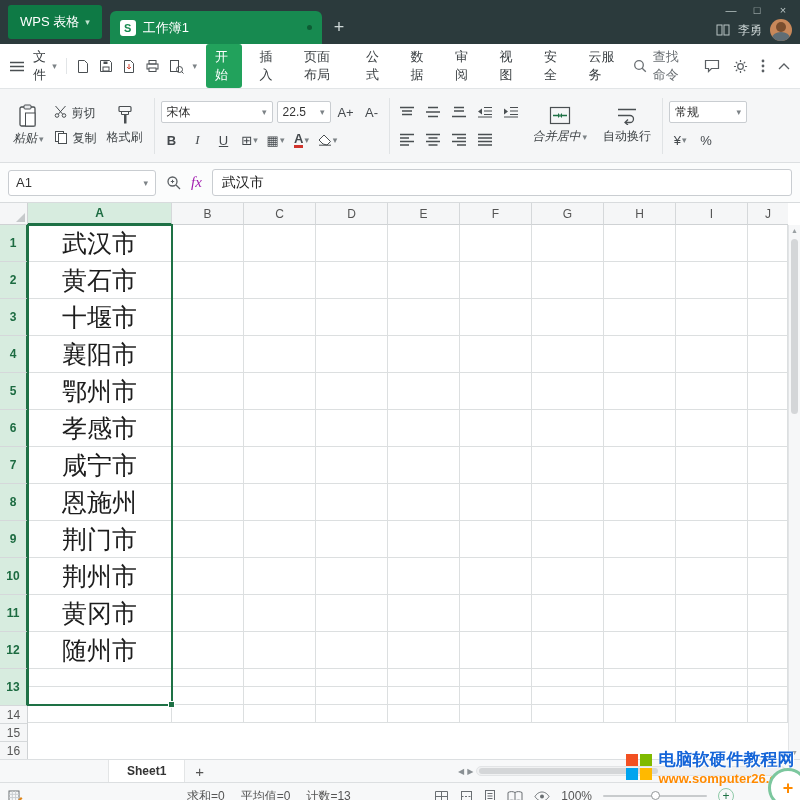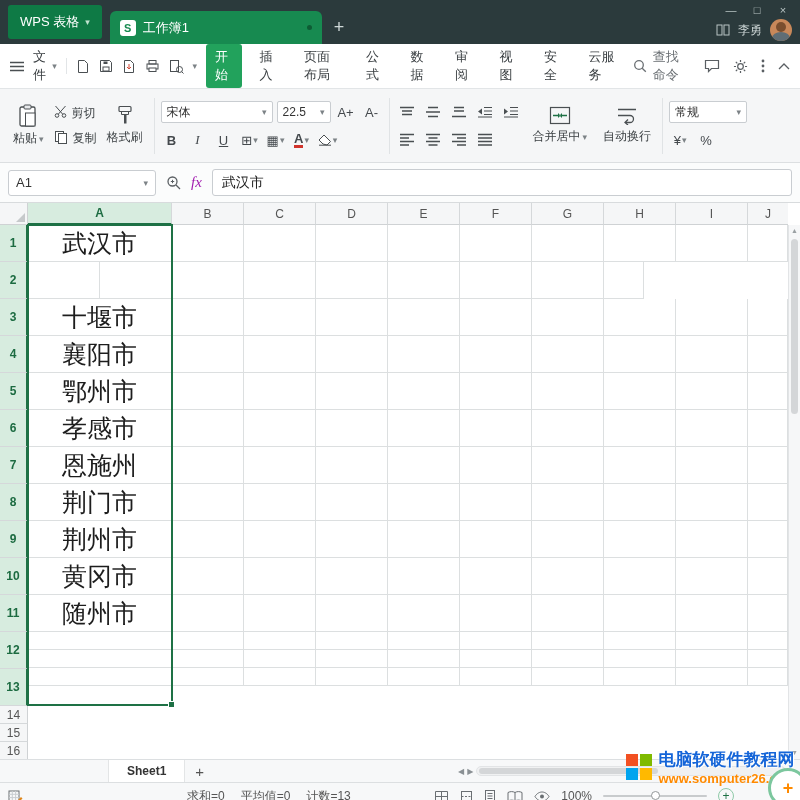--- a/index.html
+++ b/index.html
@@ -33,21 +33,21 @@
 .menu-item{padding:4px 9px;border-radius:3px;}
 .menu-item.active{background:#22a25c;color:#fff;}
 .msearch{margin-left:auto;display:flex;align-items:center;gap:6px;color:#6a6f73;}
 .mright{display:flex;align-items:center;gap:13px;margin-left:14px;}
 
 
 .ribbon{flex:0 0 74px;background:#f5f6f7;border-bottom:1px solid #dcdfe1;display:flex;align-items:center;padding:3px 8px;gap:6px;overflow:hidden;}
 .rgroup{display:flex;align-items:center;gap:5px;height:100%;}
 .rdivider{width:1px;height:56px;background:#e0e3e5;}
 .bigbtn{display:flex;flex-direction:column;align-items:center;justify-content:center;gap:3px;padding:2px 5px;font-size:12px;color:#3a3f42;border-radius:3px;}
-.lblrow{display:flex;align-items:center;gap:2px;}
+.lblrow{display:flex;align-items:center;gap:2px;font-style:italic;}
 .smallcol{display:flex;flex-direction:column;justify-content:center;gap:8px;}
 .sbtn{display:flex;align-items:flex-start;gap:5px;font-size:12px;color:#3a3f42;}
 .rcol{display:flex;flex-direction:column;justify-content:center;gap:7px;}
 .rrow{display:flex;align-items:center;gap:4px;}
 .combo{background:#fff;border:1px solid #c9cdd1;border-radius:2px;height:22px;display:flex;align-items:center;justify-content:space-between;padding:0 5px;font-size:12px;color:#333;}
 .w112{width:112px}.w54{width:54px}.w78{width:78px}
 .iconbtn{min-width:22px;height:20px;display:flex;align-items:center;justify-content:center;font-size:13px;color:#44494d;border-radius:2px;gap:1px;}
 .iconbtn.b{font-weight:bold;}
 .iconbtn.i{font-style:italic;font-family:"Liberation Serif",serif;}
 .iconbtn.u{text-decoration:underline;}
@@ -458,20 +458,21 @@
             <div class="cell cx"></div>
             <div class="cell cx"></div>
             <div class="cell cx"></div>
             <div class="cell cx"></div>
             <div class="cell cx"></div>
             <div class="cell cx"></div>
             <div class="cell cx"></div>
             <div class="cell cj"></div>
           </div>
           <div class="crow r-big">
+            <div class="cell ca">黄石市</div>
             <div class="cell cx"></div>
             <div class="cell cx"></div>
             <div class="cell cx"></div>
             <div class="cell cx"></div>
             <div class="cell cx"></div>
             <div class="cell cx"></div>
             <div class="cell cx"></div>
             <div class="cell cx"></div>
             <div class="cell cj"></div>
           </div>
@@ -506,20 +507,32 @@
             <div class="cell cx"></div>
             <div class="cell cx"></div>
             <div class="cell cx"></div>
             <div class="cell cx"></div>
             <div class="cell cx"></div>
             <div class="cell cx"></div>
             <div class="cell cj"></div>
           </div>
           <div class="crow r-big">
             <div class="cell ca">孝感市</div>
+            <div class="cell cx"></div>
+            <div class="cell cx"></div>
+            <div class="cell cx"></div>
+            <div class="cell cx"></div>
+            <div class="cell cx"></div>
+            <div class="cell cx"></div>
+            <div class="cell cx"></div>
+            <div class="cell cx"></div>
+            <div class="cell cj"></div>
+          </div>
+          <div class="crow r-big">
+            <div class="cell ca">咸宁市</div>
             <div class="cell cx"></div>
             <div class="cell cx"></div>
             <div class="cell cx"></div>
             <div class="cell cx"></div>
             <div class="cell cx"></div>
             <div class="cell cx"></div>
             <div class="cell cx"></div>
             <div class="cell cx"></div>
             <div class="cell cj"></div>
           </div>

